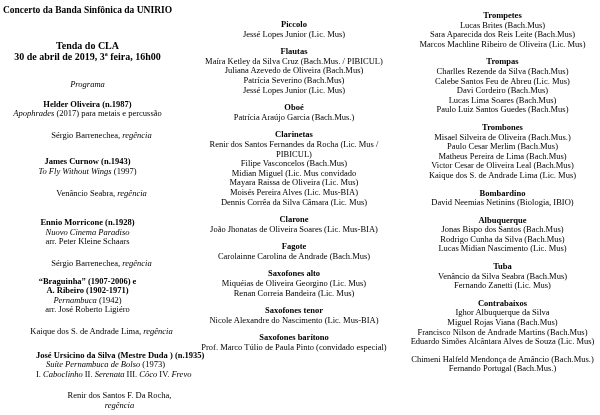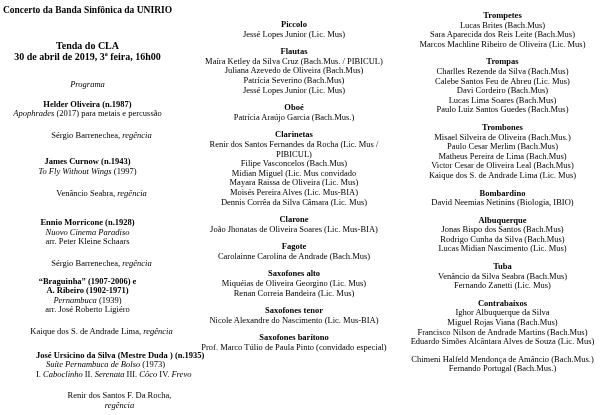--- a/index.html
+++ b/index.html
@@ -65,21 +65,21 @@
     <div class="entry e3">
       <div class="composer">Ennio Morricone (n.1928)</div>
       <div class="work"><span class="it">Nuovo Cinema Paradiso</span><span></span></div>
       <div class="arr">arr. Peter Kleine Schaars</div>
       <div class="conductor"><span>Sérgio Barrenechea,</span> <span class="it">regência</span></div>
     </div>
 
     <div class="entry e4">
       <div class="composer">“Braguinha” (1907-2006) e</div>
       <div class="composer">A. Ribeiro (1902-1971)</div>
-      <div class="work"><span class="it">Pernambuca</span><span> (1939)</span></div>
+      <div class="work"><span class="it">Pernambuca</span><span> (1942)</span></div>
       <div class="arr">arr. José Roberto Ligiéro</div>
       <div class="conductor"><span>Kaique dos S. de Andrade Lima,</span> <span class="it">regência</span></div>
     </div>
 
     <div class="entry e5">
       <div class="composer">José Ursicino da Silva (Mestre Duda ) (n.1935)</div>
       <div class="work"><span class="it">Suíte Pernambuca de Bolso</span><span> (1973)</span></div>
       <div class="movements">
         
       <span class="mv"><span>I.</span> <span class="it">Caboclinho</span></span><span class="mv"><span>II.</span> <span class="it">Serenata</span></span><span class="mv"><span>III.</span> <span class="it">Côco</span></span><span class="mv"><span>IV.</span> <span class="it">Frevo</span></span></div>

